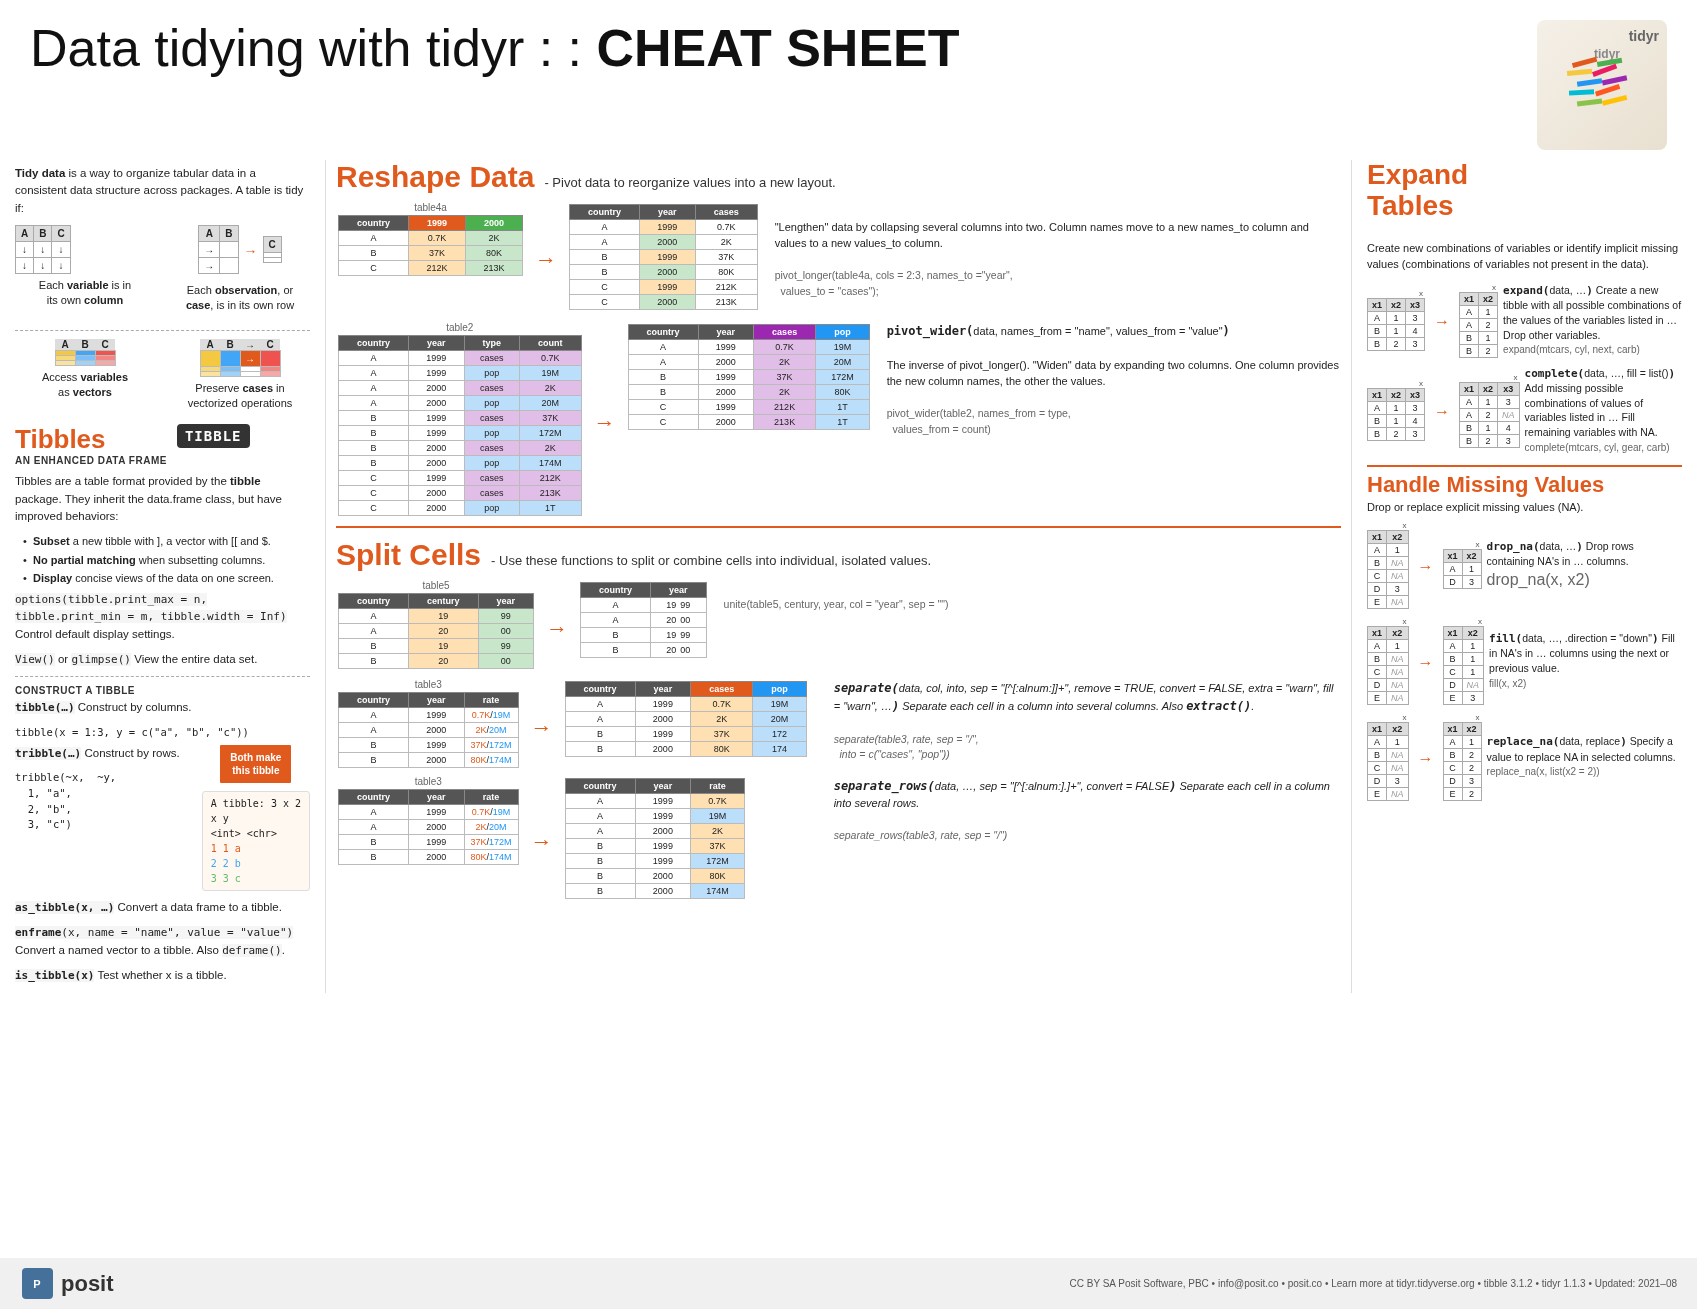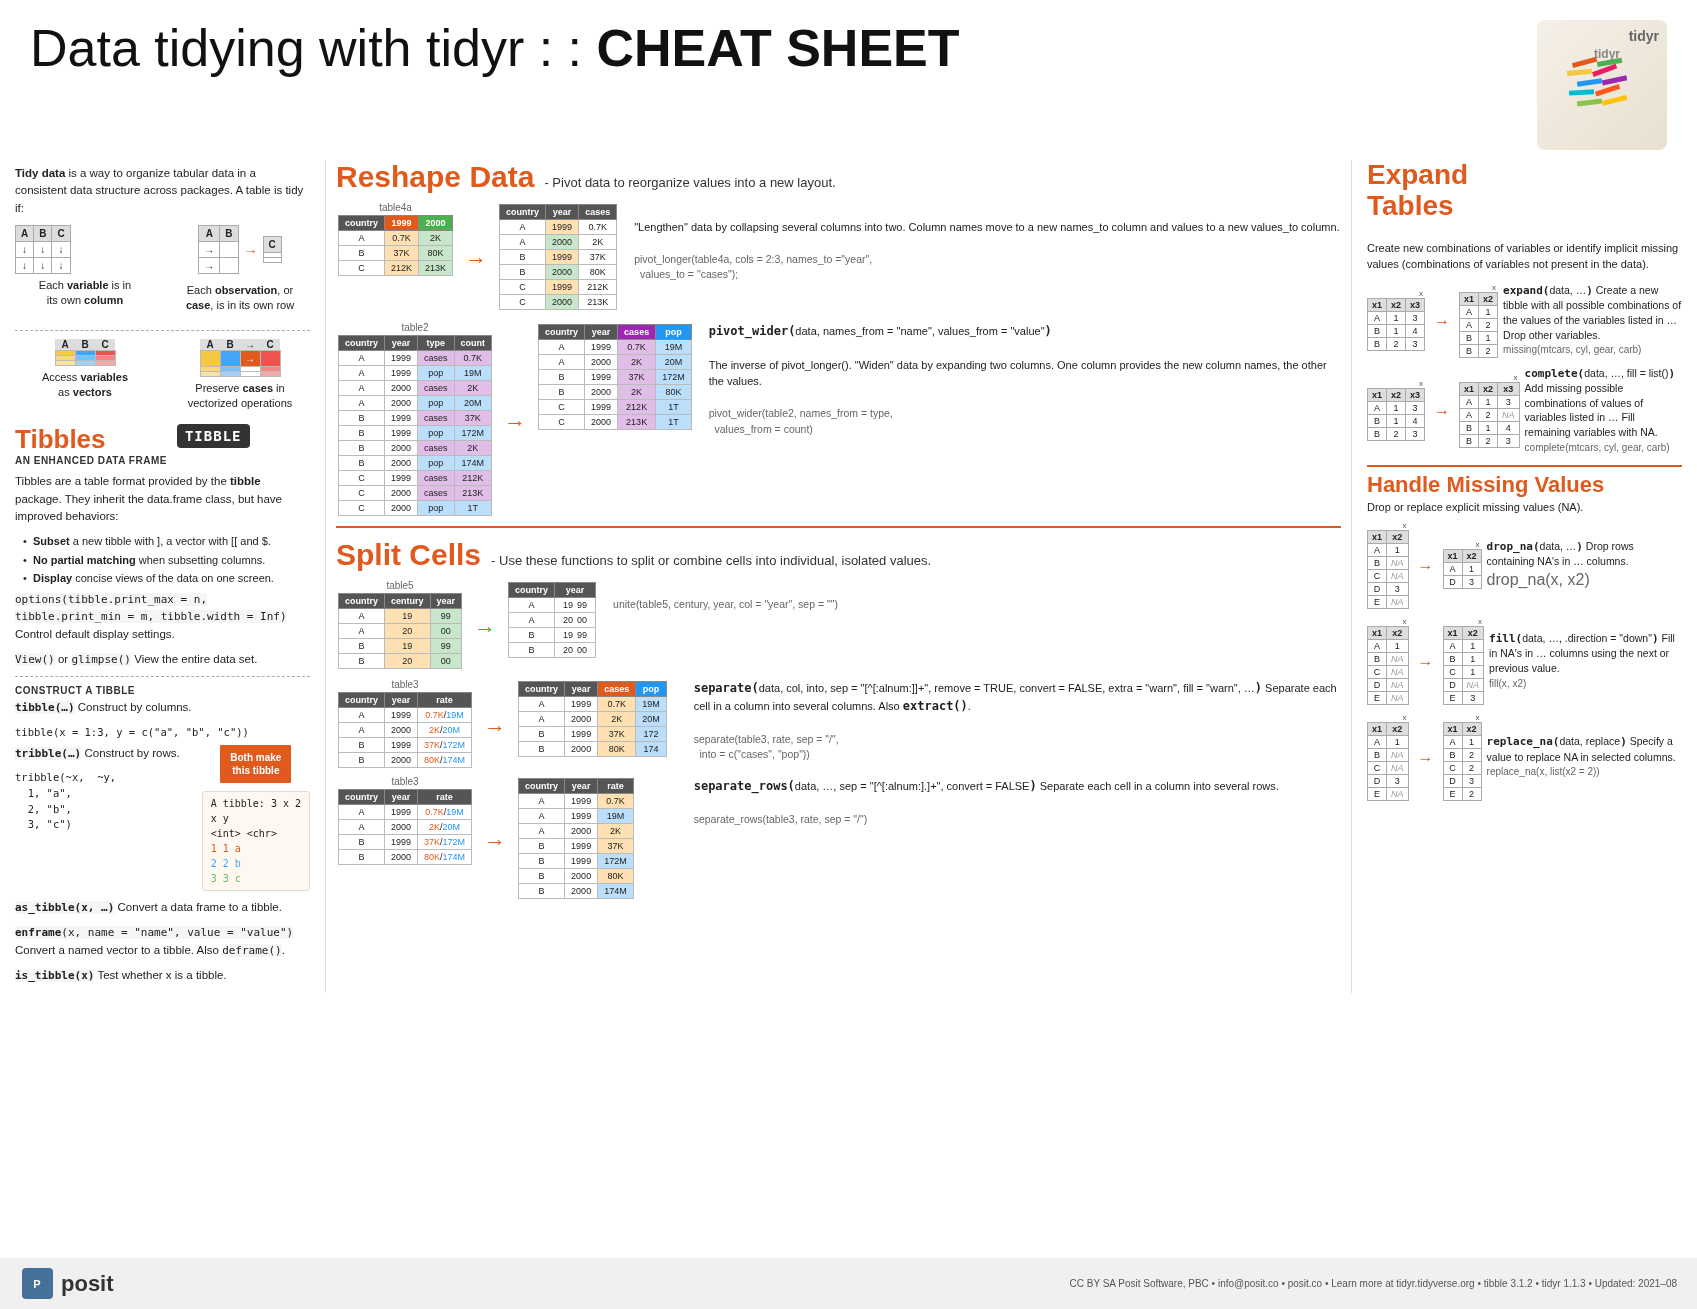--- a/index.html
+++ b/index.html
@@ -240,21 +240,21 @@
 
     
     .data-table {
       border-collapse: collapse;
       font-size: 10px;
       margin: 2px;
     }
     .data-table th {
       background: #555;
       color: white;
-      padding: 2px 6px;
+      padding: 2px 18px;
       border: 1px solid #888;
       text-align: center;
       font-size: 9px;
     }
     .data-table th.year-col { background: #e05a1e; }
     .data-table th.year2-col { background: #4caf50; }
     .data-table td {
       border: 1px solid #bbb;
       padding: 2px 6px;
       text-align: center;
@@ -1132,21 +1132,21 @@
                         <td>B</td>
                         <td>2000</td>
                         <td class="pop-cell">174M</td>
                       </tr>
                   </tbody>
                 </table>
               </div>
             </div>
           </div>
 
-          <div style="flex:1;padding-left:8px;">
+          <div style="flex:1;padding-left:8px;font-style:italic;">
             <div class="function-desc">
               <p><span class="func-name">separate(</span>data, col, into, sep = "[^[:alnum:]]+", remove = TRUE, convert = FALSE, extra = "warn", fill = "warn", …<span class="func-name">)</span> Separate each cell in a column into several columns. Also <span class="func-name">extract()</span>.</p>
               <br>
               <p style="color:#666;font-size:10.5px;">separate(table3, rate, sep = "/",<br>&nbsp;&nbsp;into = c("cases", "pop"))</p>
             </div>
             <br>
             <div class="function-desc">
               <p><span class="func-name">separate_rows(</span>data, …, sep = "[^[:alnum:].]+", convert = FALSE<span class="func-name">)</span> Separate each cell in a column into several rows.</p>
               <br>
               <p style="color:#666;font-size:10.5px;">separate_rows(table3, rate, sep = "/")</p>
@@ -1226,21 +1226,21 @@
                   <tr>
                       <td>B</td>
                       <td>2</td>
                     </tr>
                 </tbody>
               </table>
             </div>
           </div>
           <div class="expand-func-desc">
             <span class="func-bold">expand(</span>data, …<span class="func-bold">)</span> Create a new tibble with all possible combinations of the values of the variables listed in … Drop other variables.<br>
-            <span style="color:#666;font-size:10px;">missing(mtcars, cyl, gear, carb)</span>
+            <span style="color:#666;font-size:10px;">expand(mtcars, cyl, next, carb)</span>
           </div>
         </div>
 
         <div class="expand-row">
           <div style="display:flex;align-items:center;gap:4px;">
             <div>
               <div class="x-header-row">x</div>
               <table class="expand-table">
                 <thead>
                     <tr>

